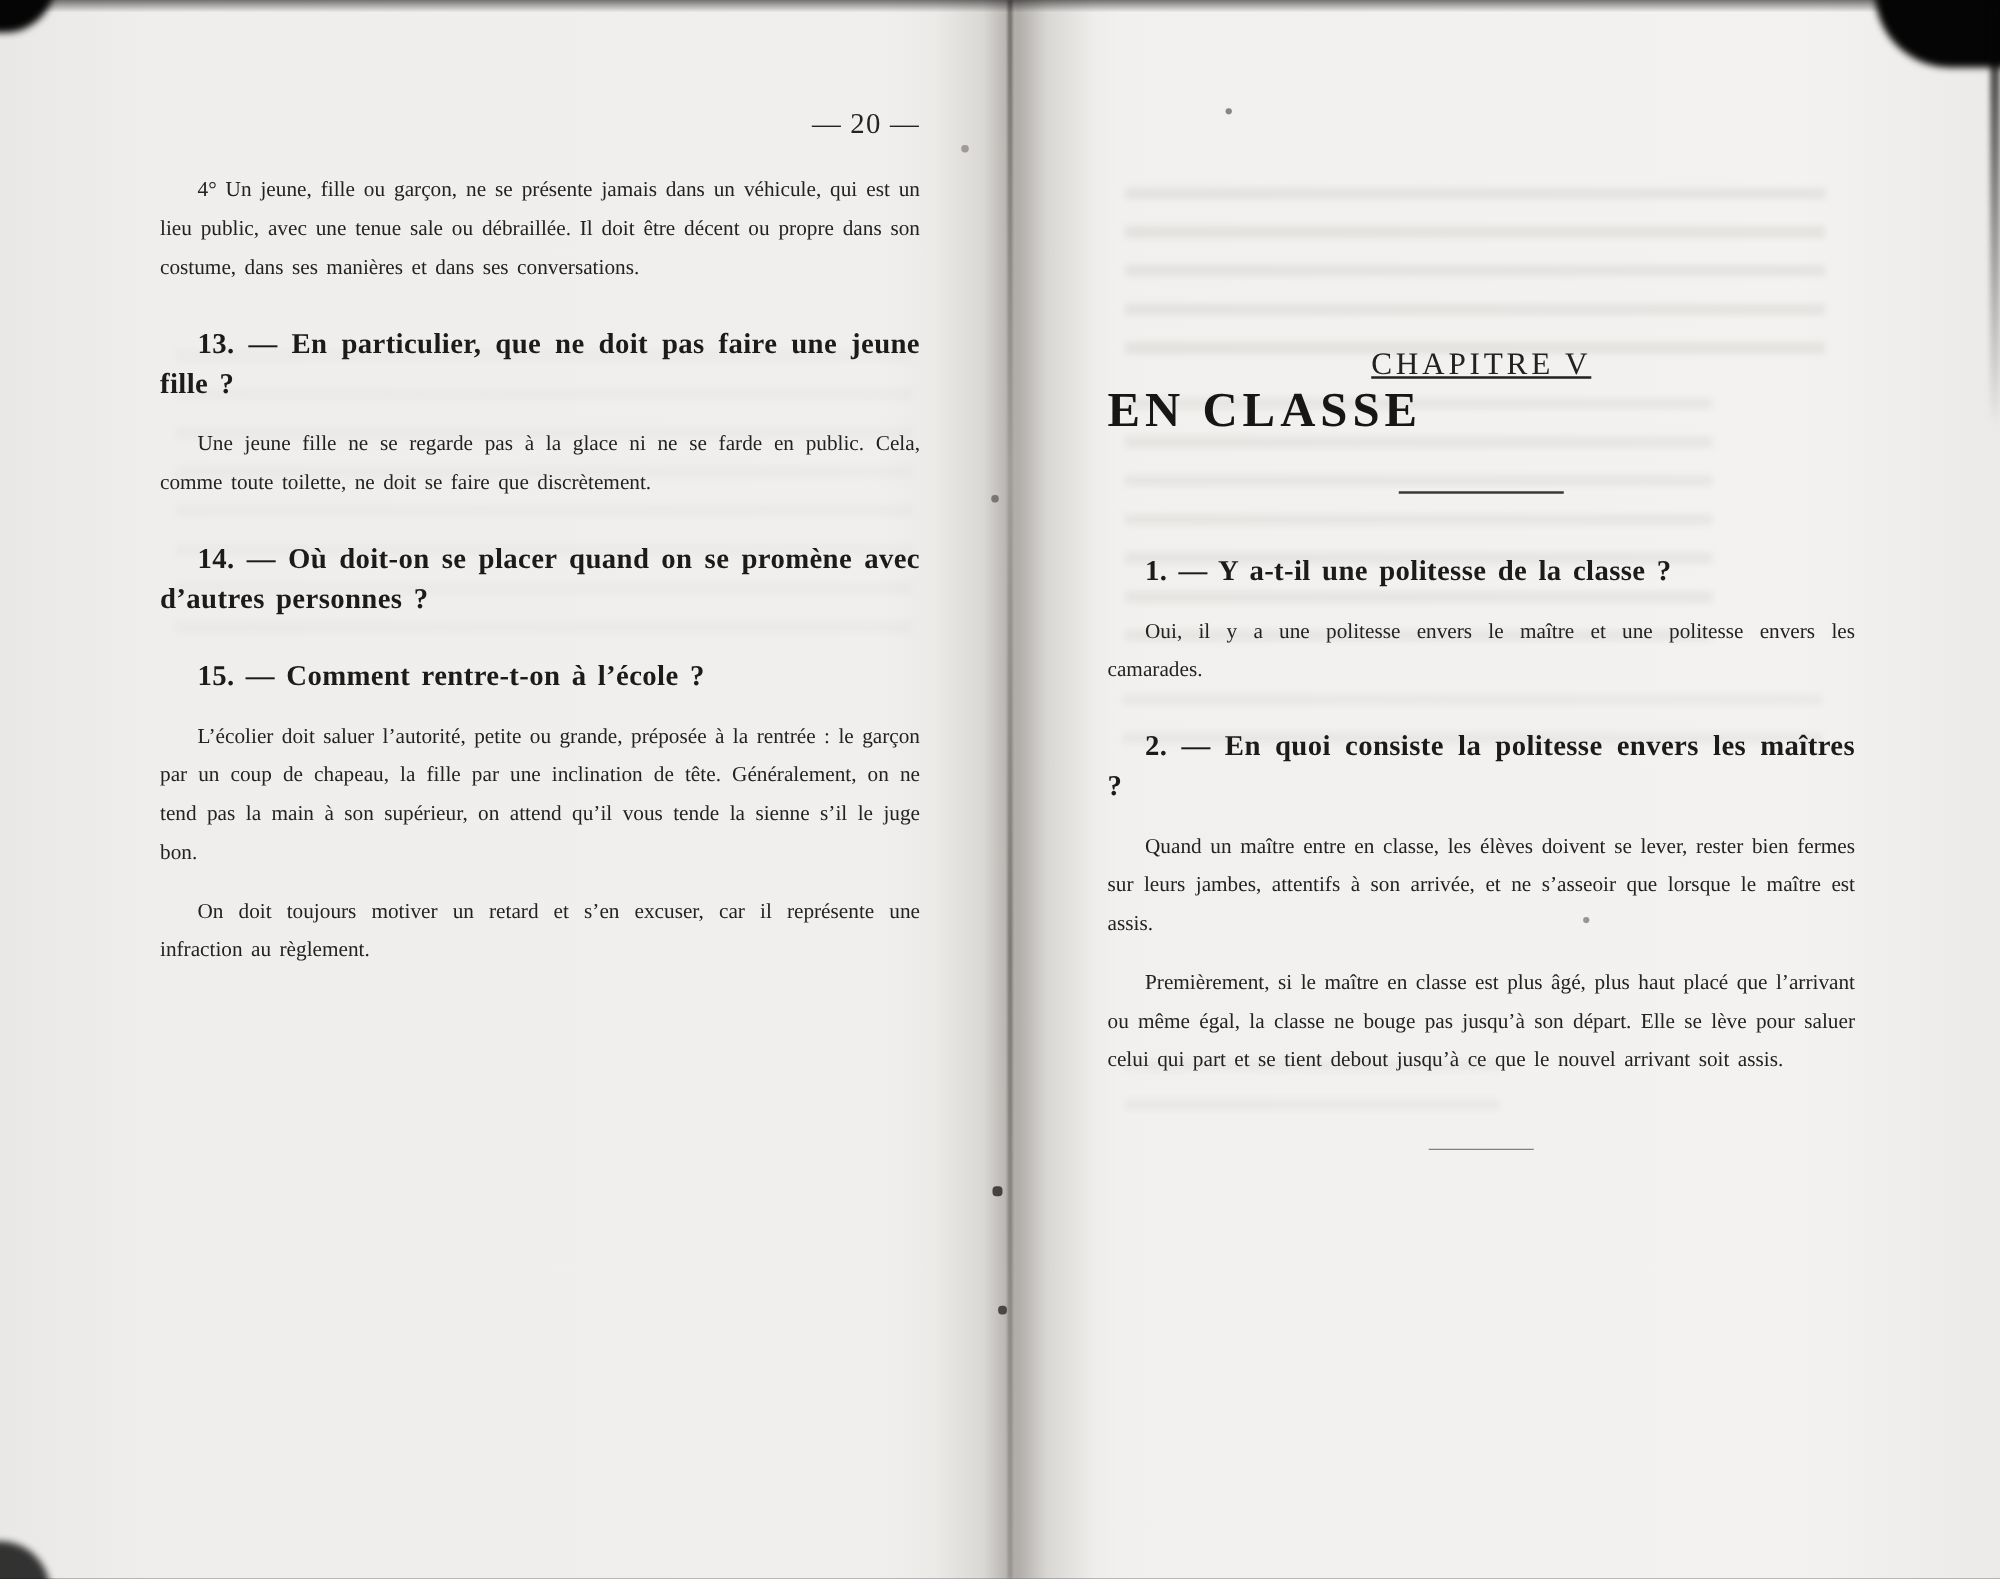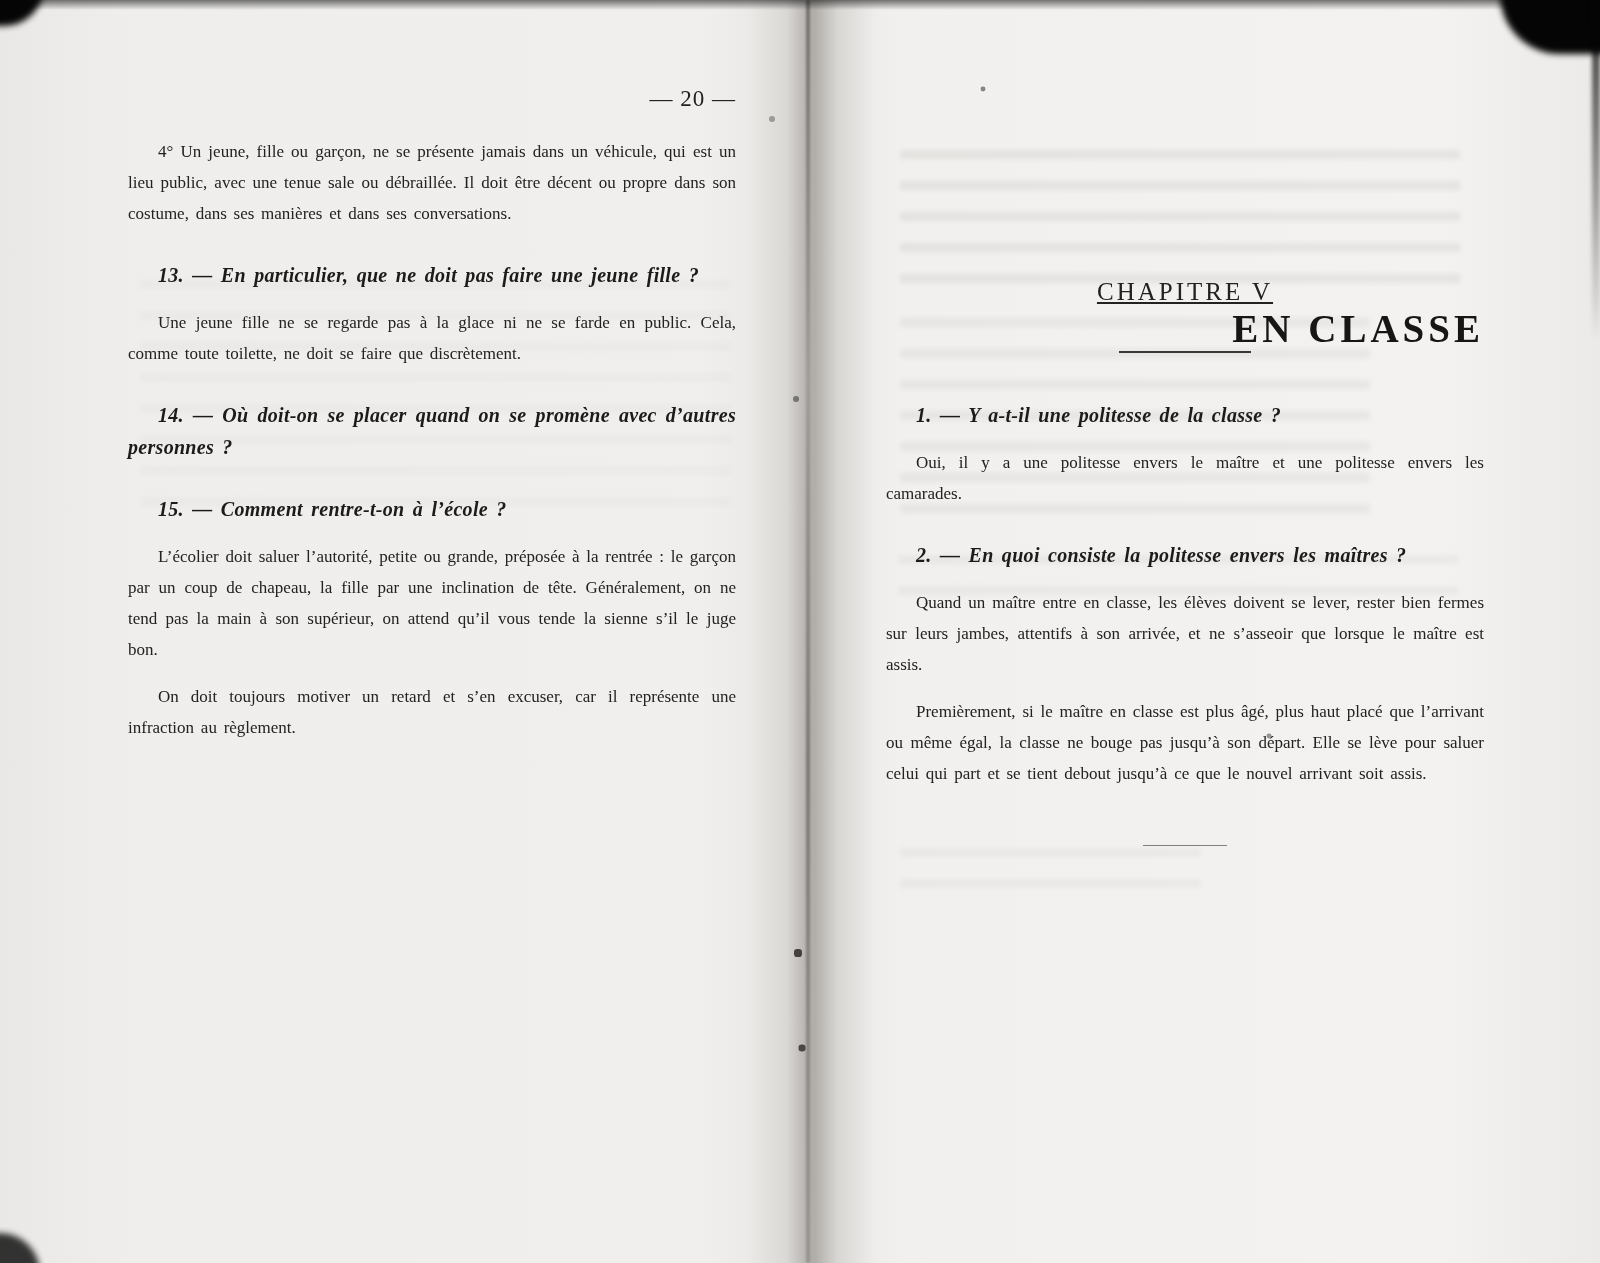--- a/index.html
+++ b/index.html
@@ -31,44 +31,44 @@
   .para {
     font-size: 17px;
     line-height: 31px;
     text-align: justify;
     text-indent: 30px;
     word-spacing: 2.5px;
     margin: 16px 0 0 0;
     color: #232220;
   }
   .question {
-    font-size: 20px;
+    font-size: 23px;
     line-height: 32px;
     font-weight: bold;
-    font-style: italic;
     text-align: justify;
     text-indent: 30px;
     word-spacing: 3px;
     letter-spacing: 0.3px;
     margin: 30px 0 0 0;
     color: #1c1b19;
   }
   .chapter-label {
     text-align: center;
     font-size: 25px;
     letter-spacing: 3px;
     color: #232220;
     text-decoration: underline;
   }
   .chapter-title {
-    text-align: right;
+    text-align: left;
     font-size: 39px;
     font-weight: bold;
     letter-spacing: 4px;
     color: #171614;
+    margin-bottom: 42px;
   }
   .section-rule {
     width: 132px;
     height: 2px;
     background: #3a3836;
     margin: 0 auto 46px auto;
   }
   .end-rule {
     width: 84px;
     border-top: 1.5px solid rgba(70, 68, 64, 0.65);

